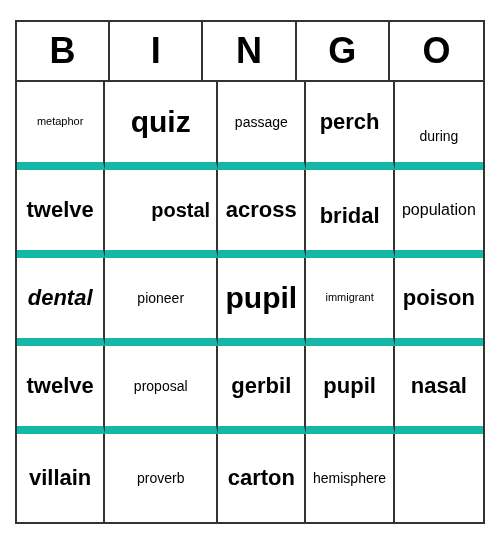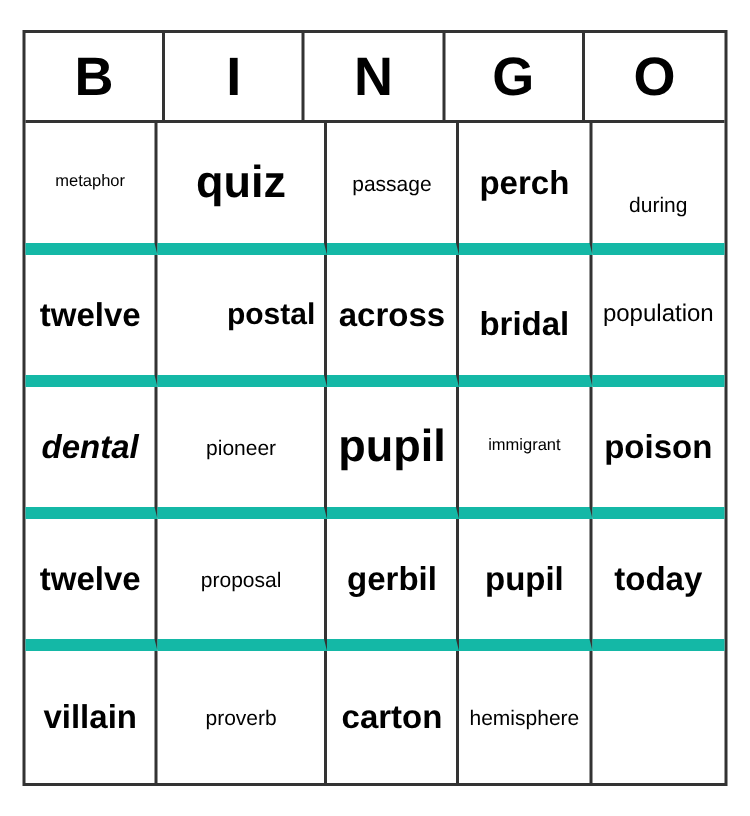--- a/index.html
+++ b/index.html
@@ -129,21 +129,21 @@
       <div class="bingo-cell">
         <span style="font-size: 14px; font-weight: normal; text-align: center; line-height: 1.2;">proposal</span>
       </div>
       <div class="bingo-cell">
         <span style="font-size: 22px; font-weight: bold; text-align: center; line-height: 1.2;">gerbil</span>
       </div>
       <div class="bingo-cell">
         <span style="font-size: 22px; font-weight: bold; text-align: center; line-height: 1.2;">pupil</span>
       </div>
       <div class="bingo-cell">
-        <span style="font-size: 22px; font-weight: bold; text-align: center; line-height: 1.2;">today</span>
+        <span style="font-size: 22px; font-weight: bold; text-align: center; line-height: 1.2;">nasal</span>
       </div>
       <div class="bingo-cell">
         <span style="font-size: 22px; font-weight: bold; text-align: center; line-height: 1.2;">villain</span>
       </div>
       <div class="bingo-cell">
         <span style="font-size: 14px; font-weight: normal; text-align: center; line-height: 1.2;">proverb</span>
       </div>
       <div class="bingo-cell">
         <span style="font-size: 22px; font-weight: bold; text-align: center; line-height: 1.2;">carton</span>
       </div>

